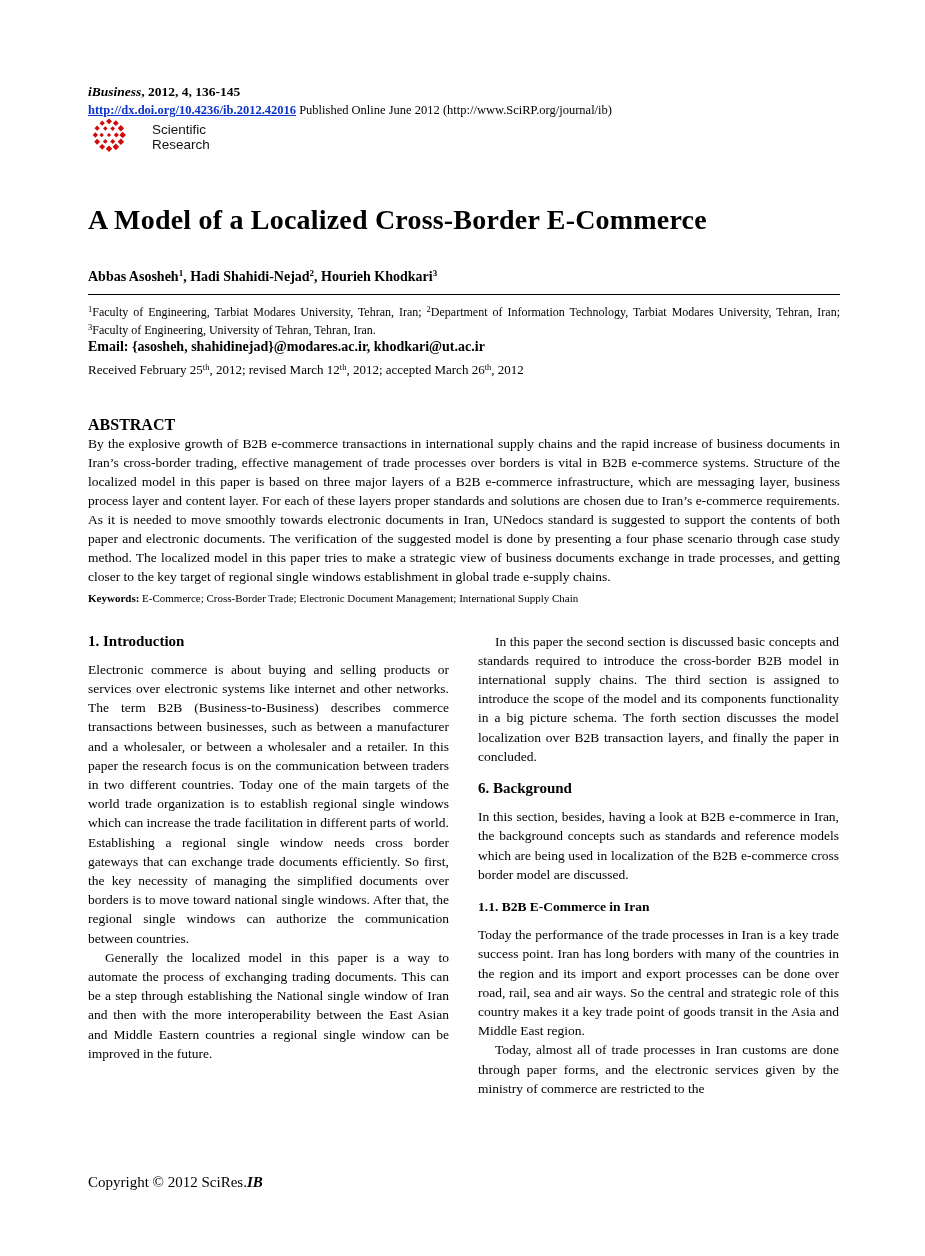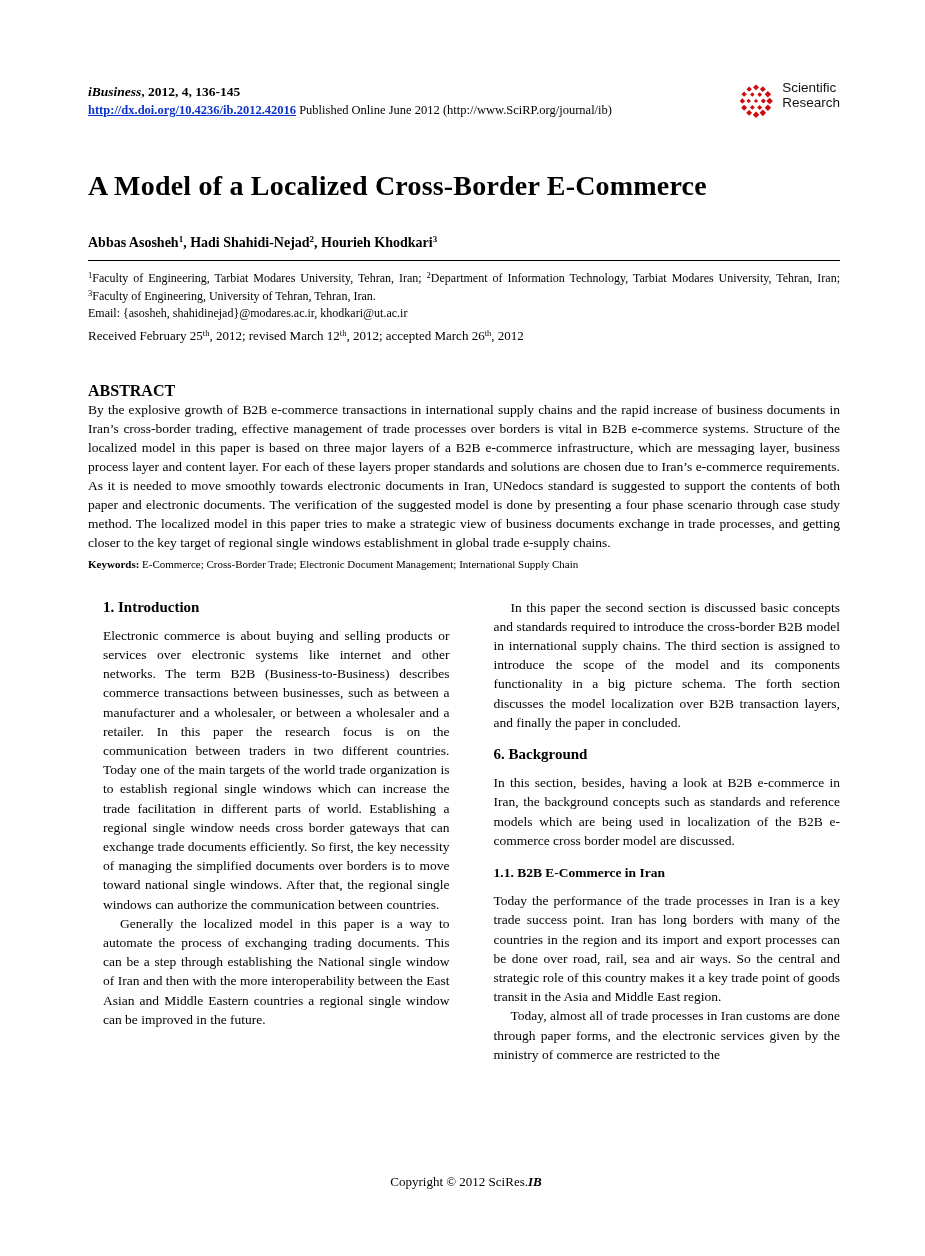--- a/index.html
+++ b/index.html
@@ -10,54 +10,54 @@
     color:#000;
   }
   .page {
     position:relative;
     width:925px; height:1256px;
     padding:84px 85px 0 88px;
     overflow:hidden;
     background:#fff;
   }
   
-  .header-row { display:flex; justify-content:space-between; align-items:flex-start; }
+  .header-row { display:flex; justify-content:space-between; align-items:flex-start;flex-direction:column; }
   .journal-line1 { font-size:13.5px; font-weight:bold; }
   .journal-line1 .jname { font-style:italic; }
   .journal-line2 { font-size:12.5px; margin-top:3px; }
   .doi-link { color:#0b33cc; text-decoration:underline; cursor:pointer;font-weight:bold; }
-  .logo { display:flex; align-items:flex-start; gap:5px; margin-top:-4px; }
+  .logo { display:flex; align-items:center; gap:22px; margin-top:-4px; }
   .logo-text { font-family:"Liberation Sans", sans-serif; font-size:13.5px; line-height:15px; color:#111; }
   
   .paper-title { margin-top:44px; font-size:28px; font-weight:bold; letter-spacing:0.2px; }
   .authors { margin-top:33px; font-size:14px; font-weight:bold; }
   .rule { border-bottom:1.2px solid #000; margin-top:9px; }
   .affiliations { margin-top:9px; font-size:12px; line-height:16.5px; text-align:justify; }
-  .aff-email { font-size:12px; line-height:16.5px; }
+  .aff-email { font-size:14px; line-height:16.5px;font-weight:bold; }
   .received { margin-top:6px; font-size:13px; }
   .sup { font-size:9px; position:relative; top:-5px; }
   .sup-sm { font-size:8.5px; position:relative; top:-4px; }
   
   .abstract-heading { margin-top:38px; font-size:16px; font-weight:bold; }
   .abstract-text { font-size:13.5px; line-height:19px; text-align:justify; }
   .keywords { margin-top:6px; font-size:11px; }
   .keywords .kw-label { font-weight:bold; }
   
   .columns { margin-top:28px; display:flex; gap:29px; }
-  .col { width:361px; font-size:13.5px; line-height:19.2px; text-align:justify;margin-left:15px; }
+  .col { width:361px; font-size:13.5px; line-height:19.2px; text-align:justify; }
   .sec-heading { font-size:15px; font-weight:bold; text-align:left; margin:0 0 9px 0; }
   .sec-heading.mt { margin-top:13px; }
   .subsec-heading { font-size:13.5px; font-weight:bold; text-align:left; margin:13px 0 9px 0; }
   .col p { margin:0; }
   .col p.indent { text-indent:17px; }
   
   .footer {
     position:absolute; left:88px; right:81px; top:1174px;
-    display:flex; justify-content:center; align-items:baseline;
-    font-size:13px;
+    display:flex; justify-content:flex-start; align-items:baseline;
+    font-size:15px;
   }
   .journal-abbrev { font-weight:bold; font-style:italic; }
 </style>
 </head>
 <body>
 
 <div class="page">
 
   <div class="header-row">
     <div>

